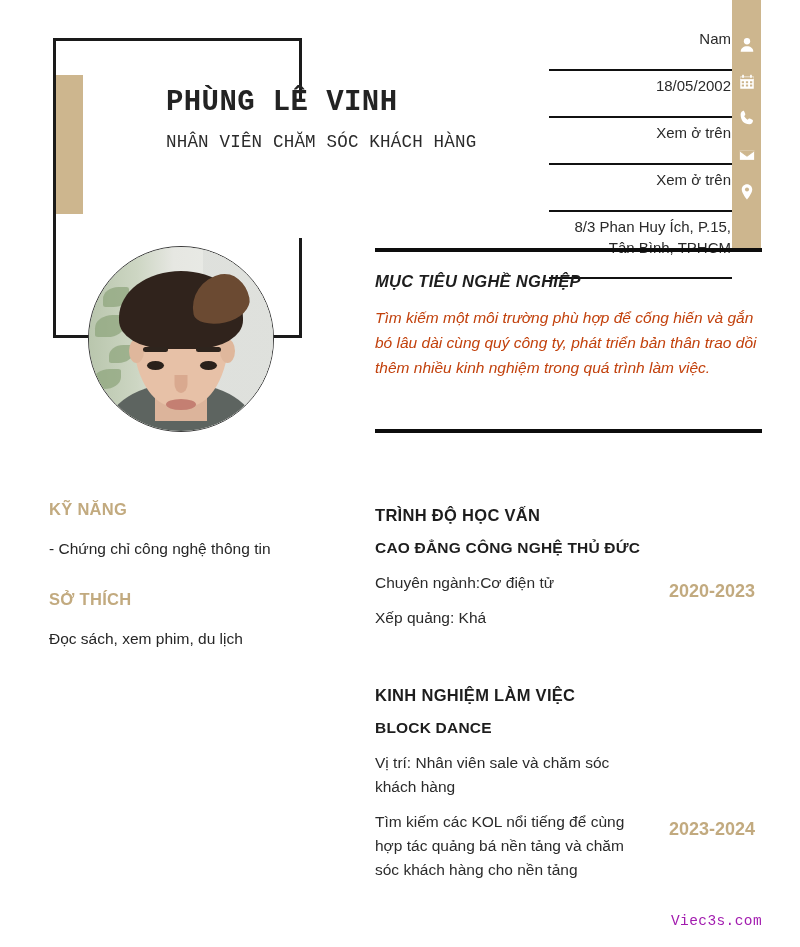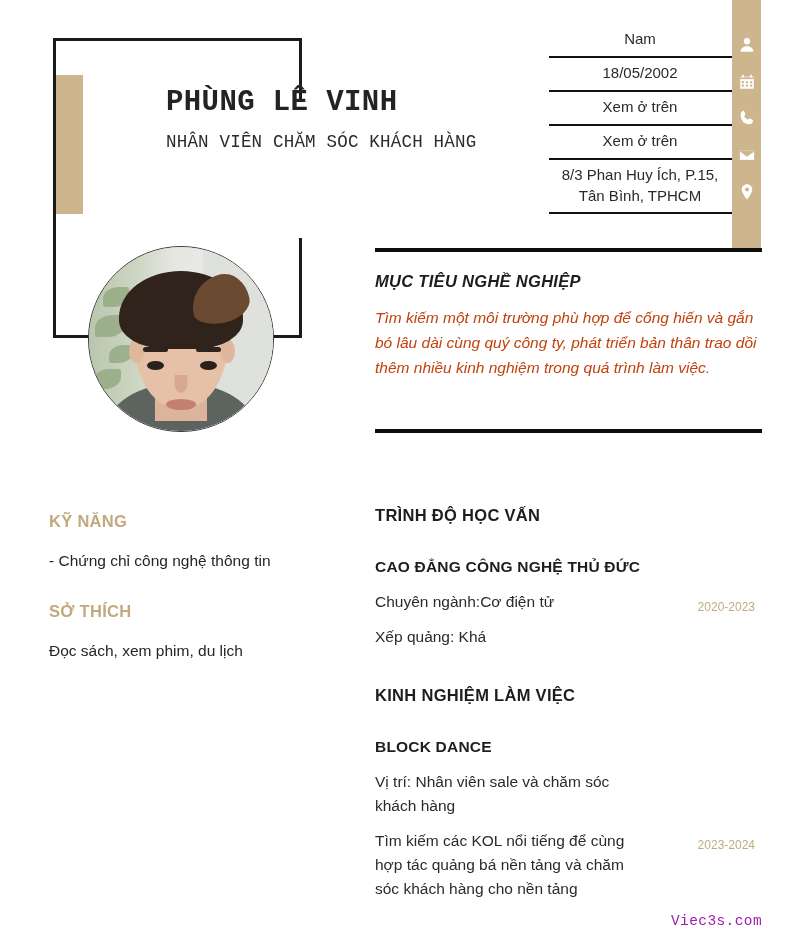--- a/index.html
+++ b/index.html
@@ -205,25 +205,25 @@
 
   
   #contact-block {
     position: absolute;
     left: 549px;
     top: 24px;
     width: 183px;
   }
   .contact-row {
     border-bottom: 2.5px solid #111111;
-    text-align: center;
+    text-align: right;
     font-size: 15px;
     color: #2a2a2a;
     line-height: 1.5;
-    padding: 4px 1px 5px 0;
+    padding: 4px 1px 18px 0;
     min-height: 23px;
     box-sizing: content-box;
   }
   .contact-row.multiline { line-height: 1.42; }
 
   
   #icon-strip {
     position: absolute;
     left: 732px;
     top: 0;
@@ -286,59 +286,60 @@
     position: absolute;
     left: 49px;
     top: 496px;
     width: 300px;
   }
   .side-heading {
     font-size: 16.5px;
     font-weight: bold;
     color: #c2aa7f;
     letter-spacing: 0.3px;
-    margin: 16px 0 18px 0;
+    margin: 4px 0 18px 0;
   }
   .side-heading.spaced { margin-top: 30px; }
   .side-text {
     font-size: 15.5px;
     color: #262626;
     line-height: 1.5;
     margin: 0;
   }
 
   
   #education-block { position: absolute; left: 375px; top: 506px; width: 387px; }
   #experience-block { position: absolute; left: 375px; top: 686px; width: 387px; }
 
   .entry {
     position: relative;
-    margin-top: 33px;
+    margin-top: 14px;
   }
   .entry-org {
     font-size: 15.5px;
     font-weight: bold;
     color: #1d1d1d;
     letter-spacing: 0.2px;
     margin: 0 0 14px 0;
   }
   .entry-body { width: 270px; }
   .entry-line {
     font-size: 15.5px;
     line-height: 1.55;
     color: #2b2b2b;
     margin: 0 0 11px 0;
   }
   .entry-line:last-child { margin-bottom: 0; }
   .entry-date {
     position: absolute;
     right: 7px;
-    font-size: 12px;
+    font-size: 18px;
     color: #c2aa7f;
     white-space: nowrap;
+    font-weight: bold;
   }
   #edu-date-1 { top: 42px; }
   #exp-date-1 { top: 100px; }
 
   
   #watermark {
     position: absolute;
     right: 38px;
     bottom: 18px;
     font-family: "Liberation Mono", "DejaVu Sans Mono", monospace;

